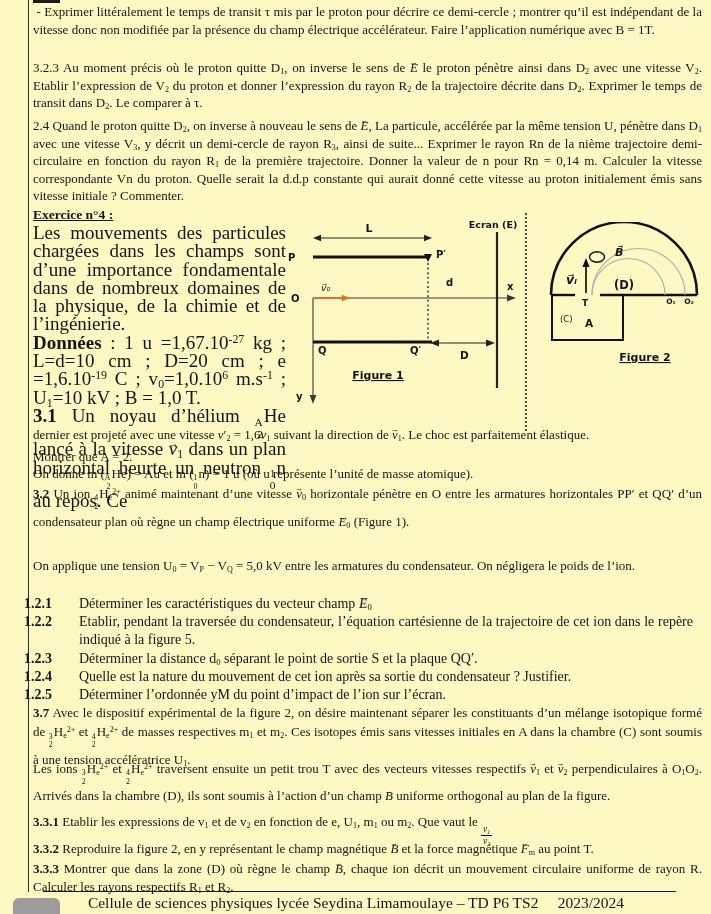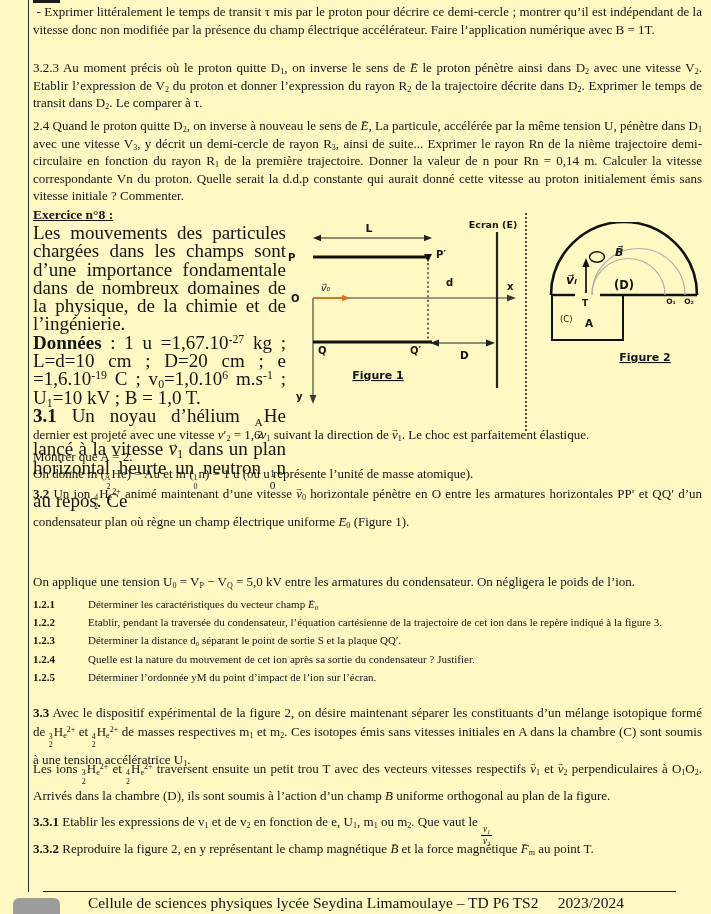--- a/index.html
+++ b/index.html
@@ -5,21 +5,21 @@
 <style>
   *{margin:0;padding:0;box-sizing:border-box}
   html,body{background:#ffffff}
   body{font-family:"Liberation Serif","DejaVu Serif",serif;color:#151515;}
   .page{position:relative;width:711px;height:914px;background:#fef9c3;overflow:hidden;}
   .abs{position:absolute;}
   .par{position:absolute;left:33px;width:669px;font-size:13px;line-height:17.6px;text-align:justify;}
   .heading{font-weight:bold;text-decoration:underline;font-size:13.5px;text-align:left;}
   .leftcol{position:absolute;left:33px;top:224px;width:253px;font-size:19px;line-height:18.3px;}
   .leftcol p{text-align:justify;}
-  .items{position:absolute;left:33px;top:595px;width:669px;font-size:11px;line-height:18.2px;}
+  .items{position:absolute;left:24px;top:595px;width:669px;font-size:14px;line-height:18.2px;}
   .item{display:flex;}
   .item b{flex:0 0 55px;font-weight:bold;}
   .item .itxt{flex:1;text-align:justify;}
   .page-border-left{position:absolute;left:28px;top:0;height:892px;border-left:1.6px solid #2b2b2b;}
   .frag{position:absolute;left:33px;top:0;width:27px;height:3px;background:#1c1c1c;}
   .dotsep{position:absolute;left:525px;top:213px;height:218px;border-left:2px dotted #4a4a4a;}
   .footrule{position:absolute;left:43px;top:891px;width:633px;border-top:1.6px solid #151515;}
   .footer{position:absolute;left:33px;top:894px;width:646px;text-align:center;font-size:15.5px;}
   .chip{position:absolute;left:13px;top:898px;width:47px;height:22px;border-radius:6px;background:#9c9c9c;}
   sub,sup{font-size:0.62em;line-height:0;}
@@ -42,21 +42,21 @@
 
 <div class="page">
 
   <div class="page-border-left"></div>
   <div class="frag"></div>
 
   <p class="par" style="top:3px">&nbsp;- Exprimer littéralement le temps de transit τ mis par le proton pour décrire ce demi-cercle ; montrer qu’il est indépendant de la vitesse donc non modifiée par la présence du champ électrique accélérateur. Faire l’application numérique avec B = 1T.</p>
   <p class="par" style="top:59px">3.2.3 Au moment précis où le proton quitte D<sub>1</sub>, on inverse le sens de <v>E</v> le proton pénètre ainsi dans D<sub>2</sub> avec une vitesse V<sub>2</sub>. Etablir l’expression de V<sub>2</sub> du proton et donner l’expression du rayon R<sub>2</sub> de la trajectoire décrite dans D<sub>2</sub>. Exprimer le temps de transit dans D<sub>2</sub>. Le comparer à τ.</p>
   <p class="par" style="top:117px">2.4 Quand le proton quitte D<sub>2</sub>, on inverse à nouveau le sens de <v>E</v>, La particule, accélérée par la même tension U, pénètre dans D<sub>1</sub> avec une vitesse V<sub>3</sub>, y décrit un demi-cercle de rayon R<sub>3</sub>, ainsi de suite... Exprimer le rayon Rn de la nième trajectoire demi-circulaire en fonction du rayon R<sub>1</sub> de la première trajectoire. Donner la valeur de n pour Rn = 0,14 m. Calculer la vitesse correspondante Vn du proton. Quelle serait la d.d.p constante qui aurait donné cette vitesse au proton initialement émis sans vitesse initiale ? Commenter.</p>
 
-  <div class="par heading" style="top:206px">Exercice n°8 :</div>
+  <div class="par heading" style="top:206px">Exercice n°4 :</div>
 
   <div class="leftcol">
     <p>Les mouvements des particules chargées dans les champs sont d’une importance fondamentale dans de nombreux domaines de la physique, de la chimie et de l’ingénierie.</p>
     <p><b>Données</b> : 1 u =1,67.10<sup>-27</sup> kg ; L=d=10 cm ; D=20 cm ; e =1,6.10<sup>-19</sup> C ; v<sub>0</sub>=1,0.10<sup>6</sup> m.s<sup>-1</sup> ; U<sub>1</sub>=10 kV ; B = 1,0 T.</p>
     <p><b>3.1</b> Un noyau d’hélium <ns>
           <nt>A</nt>
           <nb>2</nb>
         </ns>He lancé à la vitesse <v>v</v><sub>1</sub> dans un plan horizontal heurte un neutron <ns>
           <nt>1</nt>
           <nb>0</nb>
@@ -141,62 +141,63 @@
         <nt>A</nt>
         <nb>2</nb>
       </ns>He) = Au et m (<ns>
         <nt>1</nt>
         <nb>0</nb>
       </ns>n) = 1 u (où u représente l’unité de masse atomique).</p>
   <p class="par" style="top:483px;line-height:21.5px"><b>3.2</b> Un ion <ns>
         <nt>4</nt>
         <nb>2</nb>
       </ns>H<sub>e</sub><sup>2+</sup> animé maintenant d’une vitesse <v>v</v><sub>0</sub> horizontale pénètre en O entre les armatures horizontales PP′ et QQ′ d’un condensateur plan où règne un champ électrique uniforme <v>E</v><sub>0</sub> (Figure 1).</p>
-  <p class="par" style="top:572px;line-height:19px">On applique une tension U<sub>0</sub> = V<sub>P</sub> − V<sub>Q</sub> = 5,0 kV entre les armatures du condensateur. On négligera le poids de l’ion.</p>
+  <p class="par" style="top:556px;line-height:19px">On applique une tension U<sub>0</sub> = V<sub>P</sub> − V<sub>Q</sub> = 5,0 kV entre les armatures du condensateur. On négligera le poids de l’ion.</p>
 
   <div class="items">
     <div class="item">
       <b>1.2.1</b>
       <span class="itxt">Déterminer les caractéristiques du vecteur champ <v>E</v><sub>0</sub></span>
     </div>
     <div class="item">
       <b>1.2.2</b>
-      <span class="itxt">Etablir, pendant la traversée du condensateur, l’équation cartésienne de la trajectoire de cet ion dans le repère indiqué à la figure 3.</span>
+      <span class="itxt">Etablir, pendant la traversée du condensateur, l’équation cartésienne de la trajectoire de cet ion dans le repère indiqué à la figure 5.</span>
     </div>
     <div class="item">
       <b>1.2.3</b>
       <span class="itxt">Déterminer la distance d<sub>0</sub> séparant le point de sortie S et la plaque QQ′.</span>
     </div>
     <div class="item">
       <b>1.2.4</b>
       <span class="itxt">Quelle est la nature du mouvement de cet ion après sa sortie du condensateur ? Justifier.</span>
     </div>
     <div class="item">
       <b>1.2.5</b>
       <span class="itxt">Déterminer l’ordonnée yM du point d’impact de l’ion sur l’écran.</span>
     </div>
   </div>
 
-  <p class="par" style="top:703px;line-height:19.3px"><b>3.3</b> Avec le dispositif expérimental de la figure 2, on désire maintenant séparer les constituants d’un mélange isotopique formé de <ns>
+  <p class="par" style="top:703px;line-height:19.3px"><b>3.7</b> Avec le dispositif expérimental de la figure 2, on désire maintenant séparer les constituants d’un mélange isotopique formé de <ns>
         <nt>3</nt>
         <nb>2</nb>
       </ns>H<sub>e</sub><sup>2+</sup> et <ns>
         <nt>4</nt>
         <nb>2</nb>
       </ns>H<sub>e</sub><sup>2+</sup> de masses respectives m<sub>1</sub> et m<sub>2</sub>. Ces isotopes émis sans vitesses initiales en A dans la chambre (C) sont soumis à une tension accélératrice U<sub>1</sub>.</p>
   <p class="par" style="top:759px;line-height:20.5px">Les ions <ns>
         <nt>3</nt>
         <nb>2</nb>
       </ns>H<sub>e</sub><sup>2+</sup> et <ns>
         <nt>4</nt>
         <nb>2</nb>
       </ns>H<sub>e</sub><sup>2+</sup> traversent ensuite un petit trou T avec des vecteurs vitesses respectifs <v>v</v><sub>1</sub> et <v>v</v><sub>2</sub> perpendiculaires à O<sub>1</sub>O<sub>2</sub>. Arrivés dans la chambre (D), ils sont soumis à l’action d’un champ <v>B</v> uniforme orthogonal au plan de la figure.</p>
   <p class="par" style="top:813px"><b>3.3.1</b> Etablir les expressions de v<sub>1</sub> et de v<sub>2</sub> en fonction de e, U<sub>1</sub>, m<sub>1</sub> ou m<sub>2</sub>. Que vaut le <frac>
         <ft>v<sub>1</sub></ft>
         <fb>v<sub>2</sub></fb>
       </frac></p>
   <p class="par" style="top:840px"><b>3.3.2</b> Reproduire la figure 2, en y représentant le champ magnétique <v>B</v> et la force magnétique <v>F</v><sub>m</sub> au point T.</p>
+  <p class="par" style="top:860px;line-height:17.5px"><b>3.3.3</b> Montrer que dans la zone (D) où règne le champ <v>B</v>, chaque ion décrit un mouvement circulaire uniforme de rayon R. Calculer les rayons respectifs R<sub>1</sub> et R<sub>2</sub>.</p>
 
   <div class="footrule"></div>
   <div class="footer">Cellule de sciences physiques lycée Seydina Limamoulaye – TD P6 TS2&nbsp;&nbsp;&nbsp;&nbsp;&nbsp;2023/2024</div>
   <div class="chip"></div>
 
 </div>
 
 </body></html>

